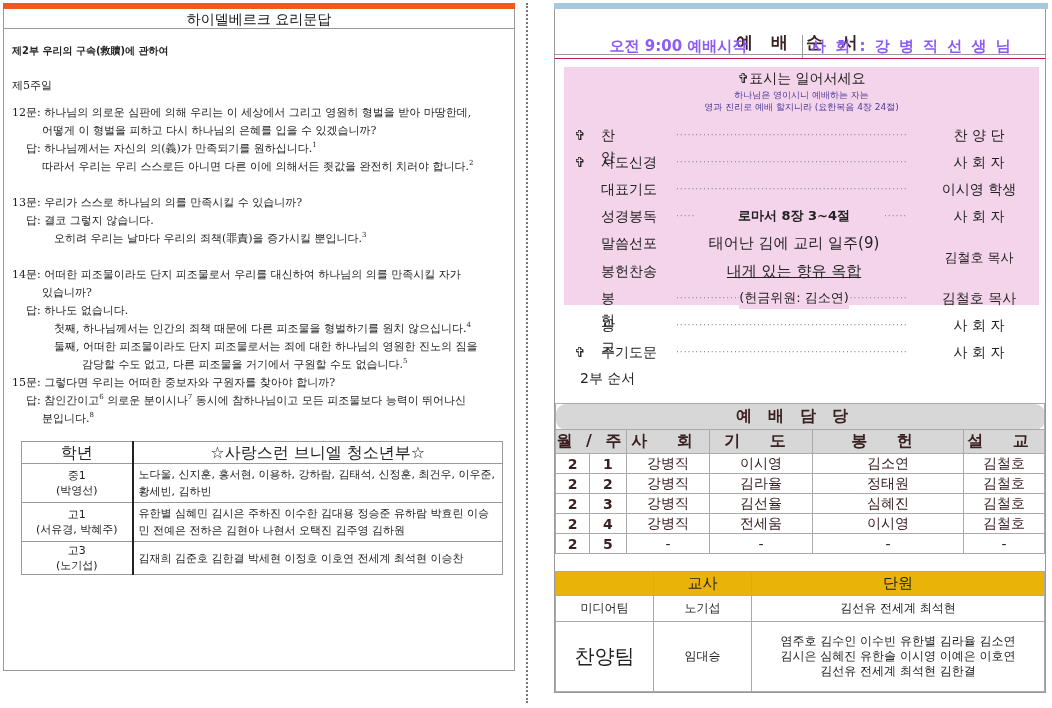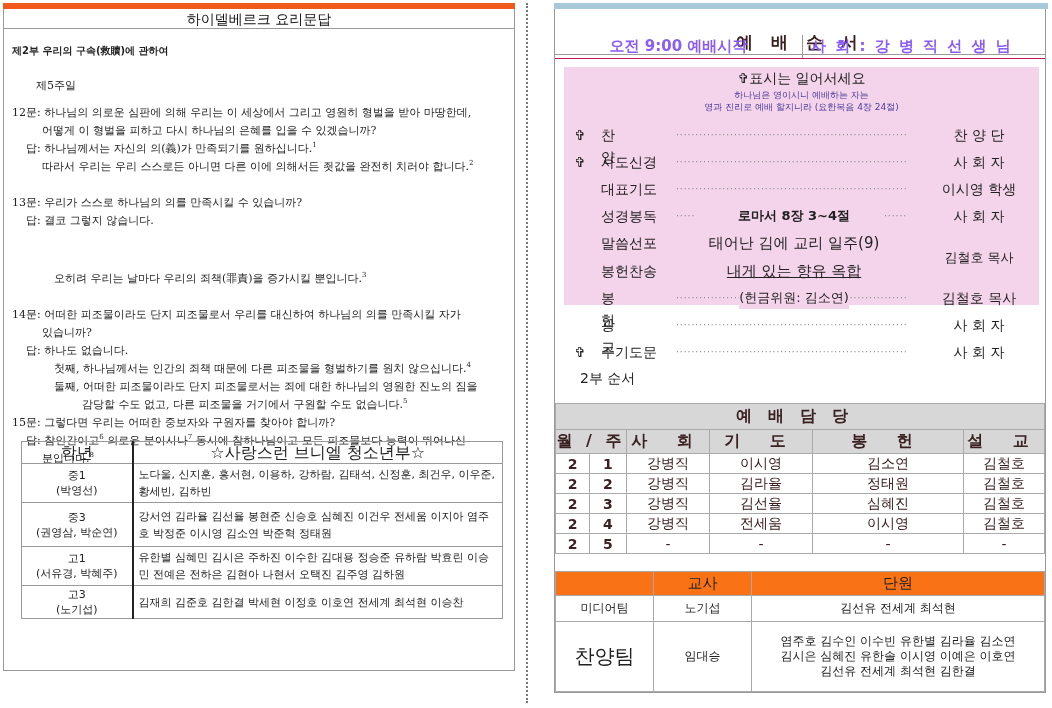--- a/index.html
+++ b/index.html
@@ -5,26 +5,26 @@
   * { box-sizing: border-box; margin: 0; padding: 0; }
   html, body { width: 1052px; height: 708px; background: #ffffff; overflow: hidden; }
   body { position: relative; font-family: "DejaVu Sans", "Liberation Sans", sans-serif; color: #222; }
 
   
   .left-page { position: absolute; left: 3px; top: 3px; width: 512px; height: 668px; border: 1px solid #9a9a9a; border-top: none; }
   .left-topbar { position: absolute; left: -1px; top: 0; width: 512px; height: 6px; background: #f25a1b; }
   .left-title { position: absolute; left: 0; top: 6px; width: 510px; height: 20px; border-bottom: 1px solid #9a9a9a; text-align: center; font-size: 14px; line-height: 20px; color: #111; }
   .left-body { position: absolute; left: 8px; top: 40px; width: 500px; font-family: "DejaVu Serif", "Liberation Serif", serif; font-size: 11px; color: #222; }
   .part-title { font-family: "DejaVu Sans", sans-serif; font-weight: bold; font-size: 10px; height: 16px; line-height: 16px; }
-  .week { font-family: "DejaVu Serif", serif; font-size: 11px; margin-top: 19px; height: 16px; line-height: 16px; margin-left: 24px; }
+  .week { font-family: "DejaVu Serif", serif; font-size: 11px; margin-top: 19px; height: 16px; line-height: 16px; }
   .qa { margin-top: 10px; line-height: 18px; }
   .qa p { white-space: nowrap; }
   .qa .i1 { padding-left: 30px; }
   .qa .ans { padding-left: 14px; }
-  .qa .i2 { padding-left: 42px; margin-top: 40px; }
+  .qa .i2 { padding-left: 42px; }
   .qa .i3 { padding-left: 42px; }
   .qa .i4 { padding-left: 70px; }
   .qa .i5 { padding-left: 30px; }
   .qa sup { font-size: 7px; vertical-align: super; line-height: 0; }
   .gap { height: 18px; }
 
   .youth-table { position: absolute; left: 17px; top: 438px; width: 482px; border-collapse: collapse; font-size: 11px; color: #222; }
   .youth-table td, .youth-table th { border: 1px solid #9a9a9a; }
   .youth-table th { font-weight: normal; font-size: 16px; height: 22px; line-height: 20px; }
   .youth-table td.grade { width: 111px; text-align: center; line-height: 15px; border-right: 2px solid #222; padding: 1px 0; }
@@ -49,28 +49,28 @@
   .order-row .item { position: absolute; left: 37px; width: 62px; }
   .order-row .dots { position: absolute; left: 112px; width: 232px; overflow: hidden; white-space: nowrap; color: #888; font-size: 9px; letter-spacing: 1px; }
   .order-row .mid { position: absolute; left: 110px; width: 240px; text-align: center; }
   .order-row .who { position: absolute; left: 365px; width: 100px; text-align: center; }
   .order-row .item.spaced { letter-spacing: 16px; }
   .s13 { font-size: 13px; }
   .u { text-decoration: underline; }
 
   .duty { position: absolute; left: 0; top: 400px; width: 490px; border-collapse: collapse; font-size: 14px; color: #3a2020; }
   .duty td, .duty th { border: 1px solid #aaa; text-align: center; }
-  .duty .cap { background: #d7d7d7; font-weight: bold; font-size: 16px; height: 26px; letter-spacing: 16px; }
+  .duty .cap { background: #d7d7d7; font-weight: bold; font-size: 16px; height: 26px; letter-spacing: 16px; border-radius: 10px; }
   .duty .hdr th { background: #d7d7d7; font-weight: bold; font-size: 16px; height: 24px; letter-spacing: 12px; }
   .duty td { height: 20px; font-size: 14px; color: #3a2020; }
   .duty td.num { font-weight: bold; }
 
   .team { position: absolute; left: 0; top: 568px; width: 490px; border-collapse: collapse; font-size: 12px; color: #222; }
   .team td, .team th { border: 1px solid #aaa; text-align: center; }
-  .team th { background: #f97316; font-weight: normal; font-size: 15px; height: 24px; }
+  .team th { background: #eab308; font-weight: normal; font-size: 15px; height: 24px; }
   .team td { font-size: 12px; }
   .team .big { font-size: 20px; }
 </style>
 </head>
 <body>
 
 <div class="left-page">
   <div class="left-topbar"></div>
   <div class="left-title">하이델베르크 요리문답</div>
 
@@ -107,27 +107,20 @@
       <th>☆사랑스런 브니엘 청소년부☆</th>
     </tr>
     <tr>
       <td class="grade">
             <div>중1</div>
             <div>(박영선)</div>
           </td>
       <td class="names">노다울, 신지훈, 홍서현, 이용하, 강하람, 김태석, 신정훈, 최건우, 이우준, 황세빈, 김하빈</td>
     </tr>
     <tr>
-      <td class="grade" style="height:44px">
-            <div>중3</div>
-            <div>(권영삼, 박순연)</div>
-          </td>
-      <td class="names">강서연 김라율 김선율 봉현준 신승호 심혜진 이건우 전세움 이지아 염주호 박정준 이시영 김소연 박준혁 정태원</td>
-    </tr>
-    <tr>
       <td class="grade">
             <div>고1</div>
             <div>(서유경, 박혜주)</div>
           </td>
       <td class="names">유한별 심혜민 김시은 주하진 이수한 김대용 정승준 유하람 박효린 이승민 전예은 전하은 김현아 나현서 오택진 김주영 김하원</td>
     </tr>
     <tr>
       <td class="grade">
             <div>고3</div>
             <div>(노기섭)</div>

